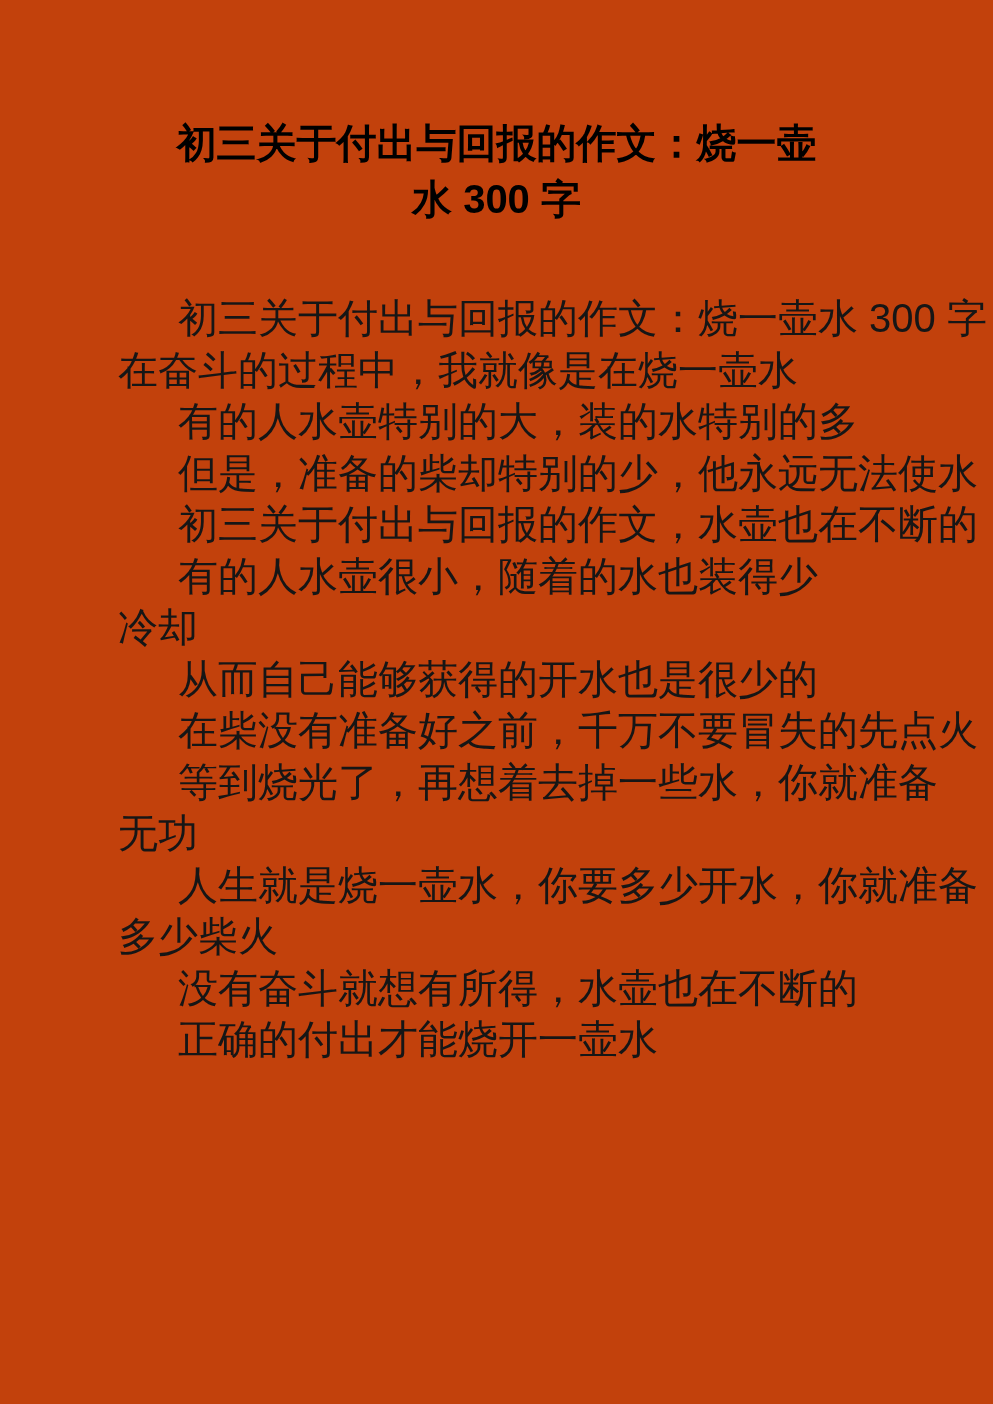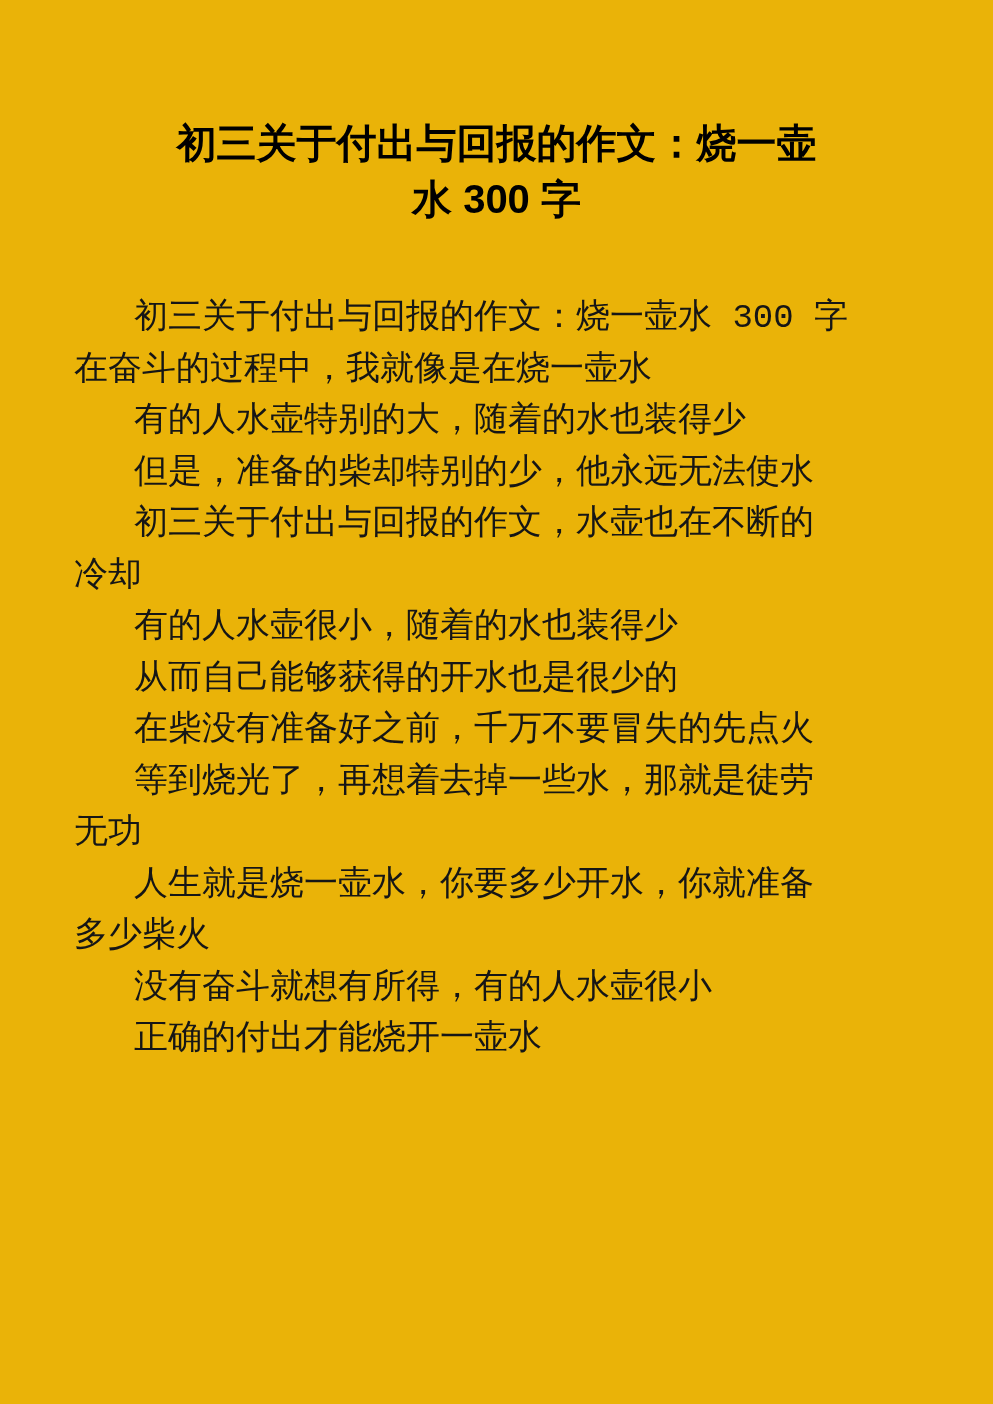--- a/index.html
+++ b/index.html
@@ -4,42 +4,42 @@
 <style>
   html, body {
     margin: 0;
     padding: 0;
     background: #ffffff;
   }
   .page {
     position: relative;
     width: 993px;
     height: 1404px;
-    background: #eab308;
+    background: #c2410c;
     overflow: hidden;
   }
   .doc-title {
     margin: 115px 80px 0 80px;
     text-align: center;
     font-family: "Liberation Sans", "DejaVu Sans", sans-serif;
     font-weight: bold;
     font-size: 40px;
     line-height: 56px;
     color: #000000;
     letter-spacing: 0px;
   }
   .doc-title .title-line {
     white-space: nowrap;
   }
   .doc-body {
     margin-top: 66px;
-    margin-left: 74px;
+    margin-left: 118px;
     width: 700px;
-    font-family: Liberation Mono, monospace;
-    font-size: 34px;
+    font-family: Liberation Sans, sans-serif;
+    font-size: 40px;
     color: #161616;
   }
   .body-line {
     height: 51.5px;
     line-height: 51.5px;
     white-space: nowrap;
   }
   .body-line.indent {
     padding-left: 60px;
   }
@@ -51,28 +51,28 @@
 
   <div class="doc-title">
     <div class="title-line">初三关于付出与回报的作文：烧一壶</div>
     <div class="title-line">水 300 字</div>
   </div>
 
   <div class="doc-body">
 
   <div class="body-line indent">初三关于付出与回报的作文：烧一壶水 300 字</div>
       <div class="body-line">在奋斗的过程中，我就像是在烧一壶水</div>
-      <div class="body-line indent">有的人水壶特别的大，随着的水也装得少</div>
+      <div class="body-line indent">有的人水壶特别的大，装的水特别的多</div>
       <div class="body-line indent">但是，准备的柴却特别的少，他永远无法使水</div>
       <div class="body-line indent">初三关于付出与回报的作文，水壶也在不断的</div>
+      <div class="body-line indent">有的人水壶很小，随着的水也装得少</div>
       <div class="body-line">冷却</div>
-      <div class="body-line indent">有的人水壶很小，随着的水也装得少</div>
       <div class="body-line indent">从而自己能够获得的开水也是很少的</div>
       <div class="body-line indent">在柴没有准备好之前，千万不要冒失的先点火</div>
-      <div class="body-line indent">等到烧光了，再想着去掉一些水，那就是徒劳</div>
+      <div class="body-line indent">等到烧光了，再想着去掉一些水，你就准备</div>
       <div class="body-line">无功</div>
       <div class="body-line indent">人生就是烧一壶水，你要多少开水，你就准备</div>
       <div class="body-line">多少柴火</div>
-      <div class="body-line indent">没有奋斗就想有所得，有的人水壶很小</div>
+      <div class="body-line indent">没有奋斗就想有所得，水壶也在不断的</div>
       <div class="body-line indent">正确的付出才能烧开一壶水</div>
     </div>
 
 </div>
 
 </body></html>

